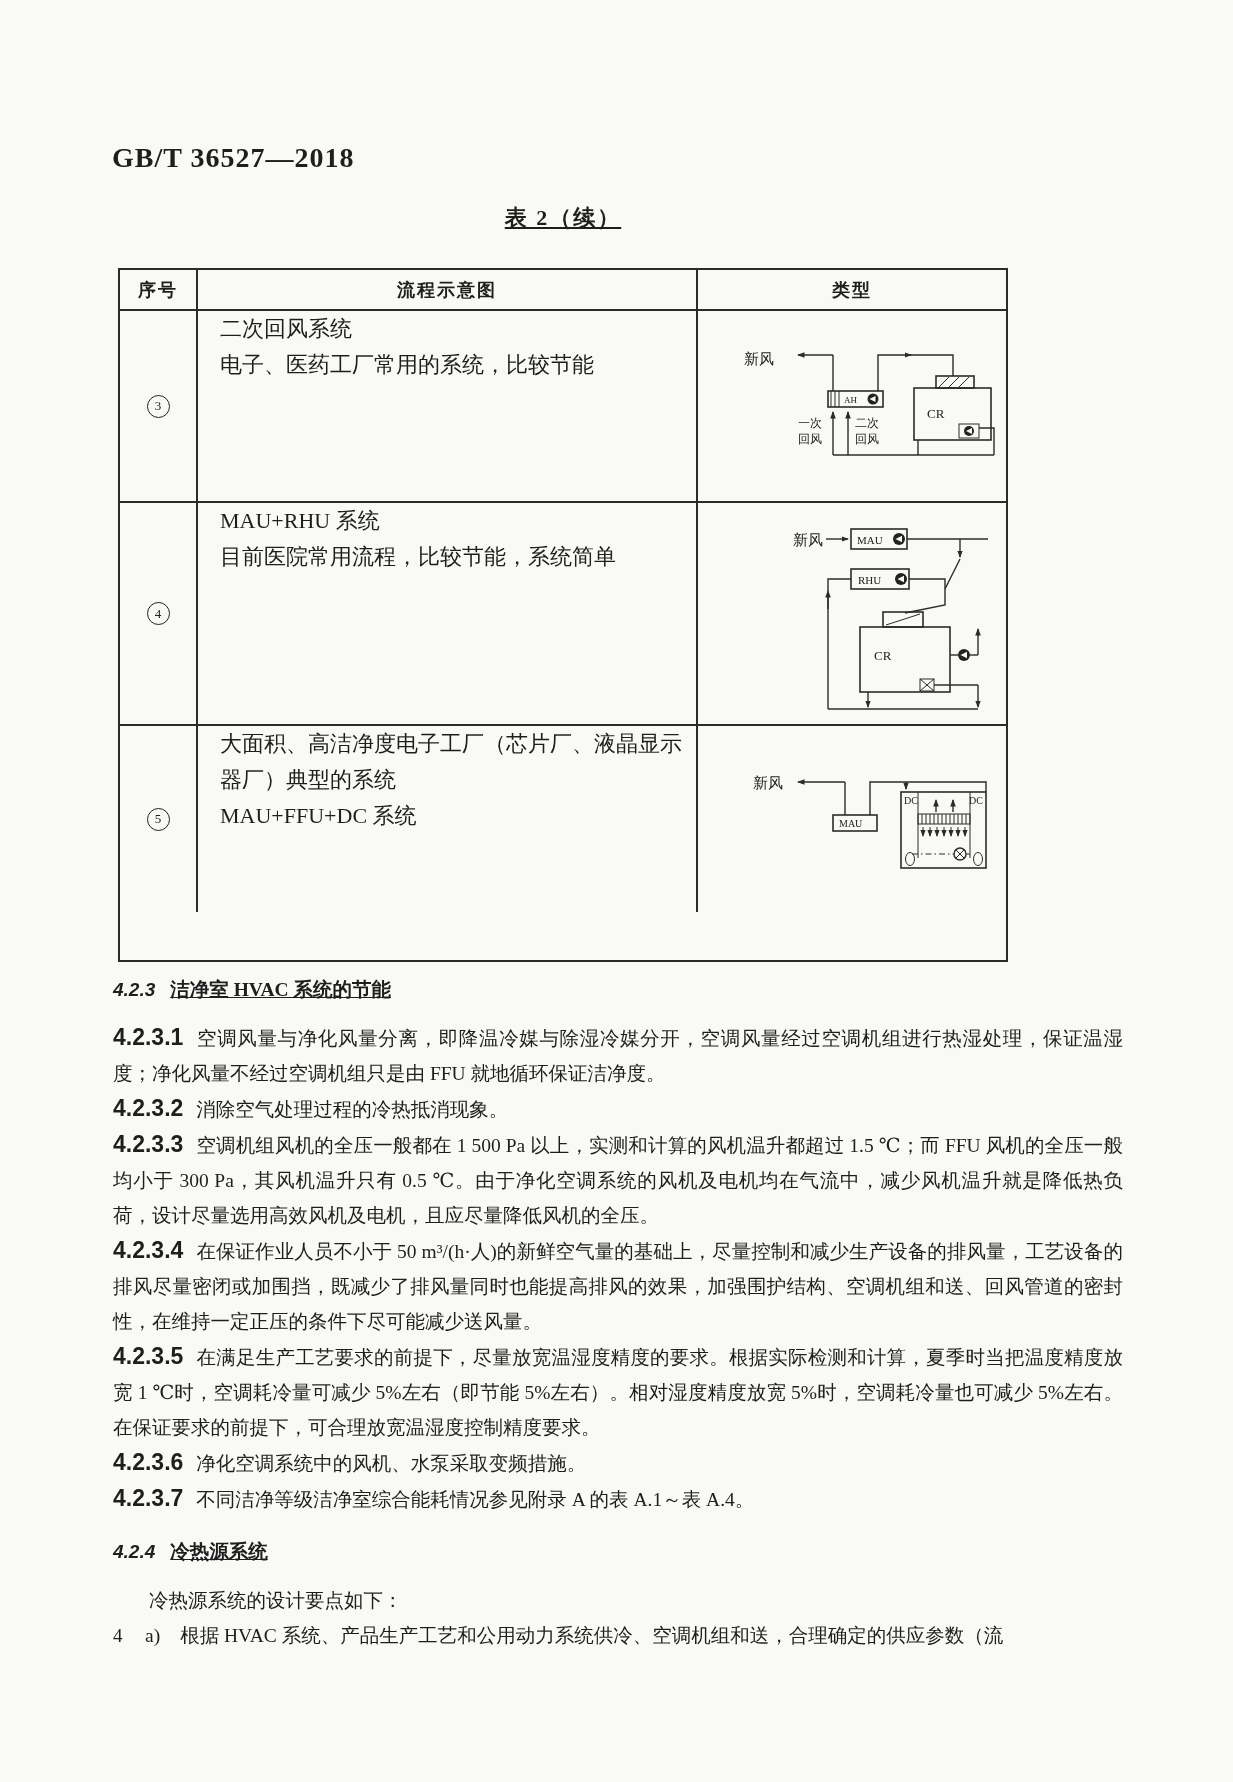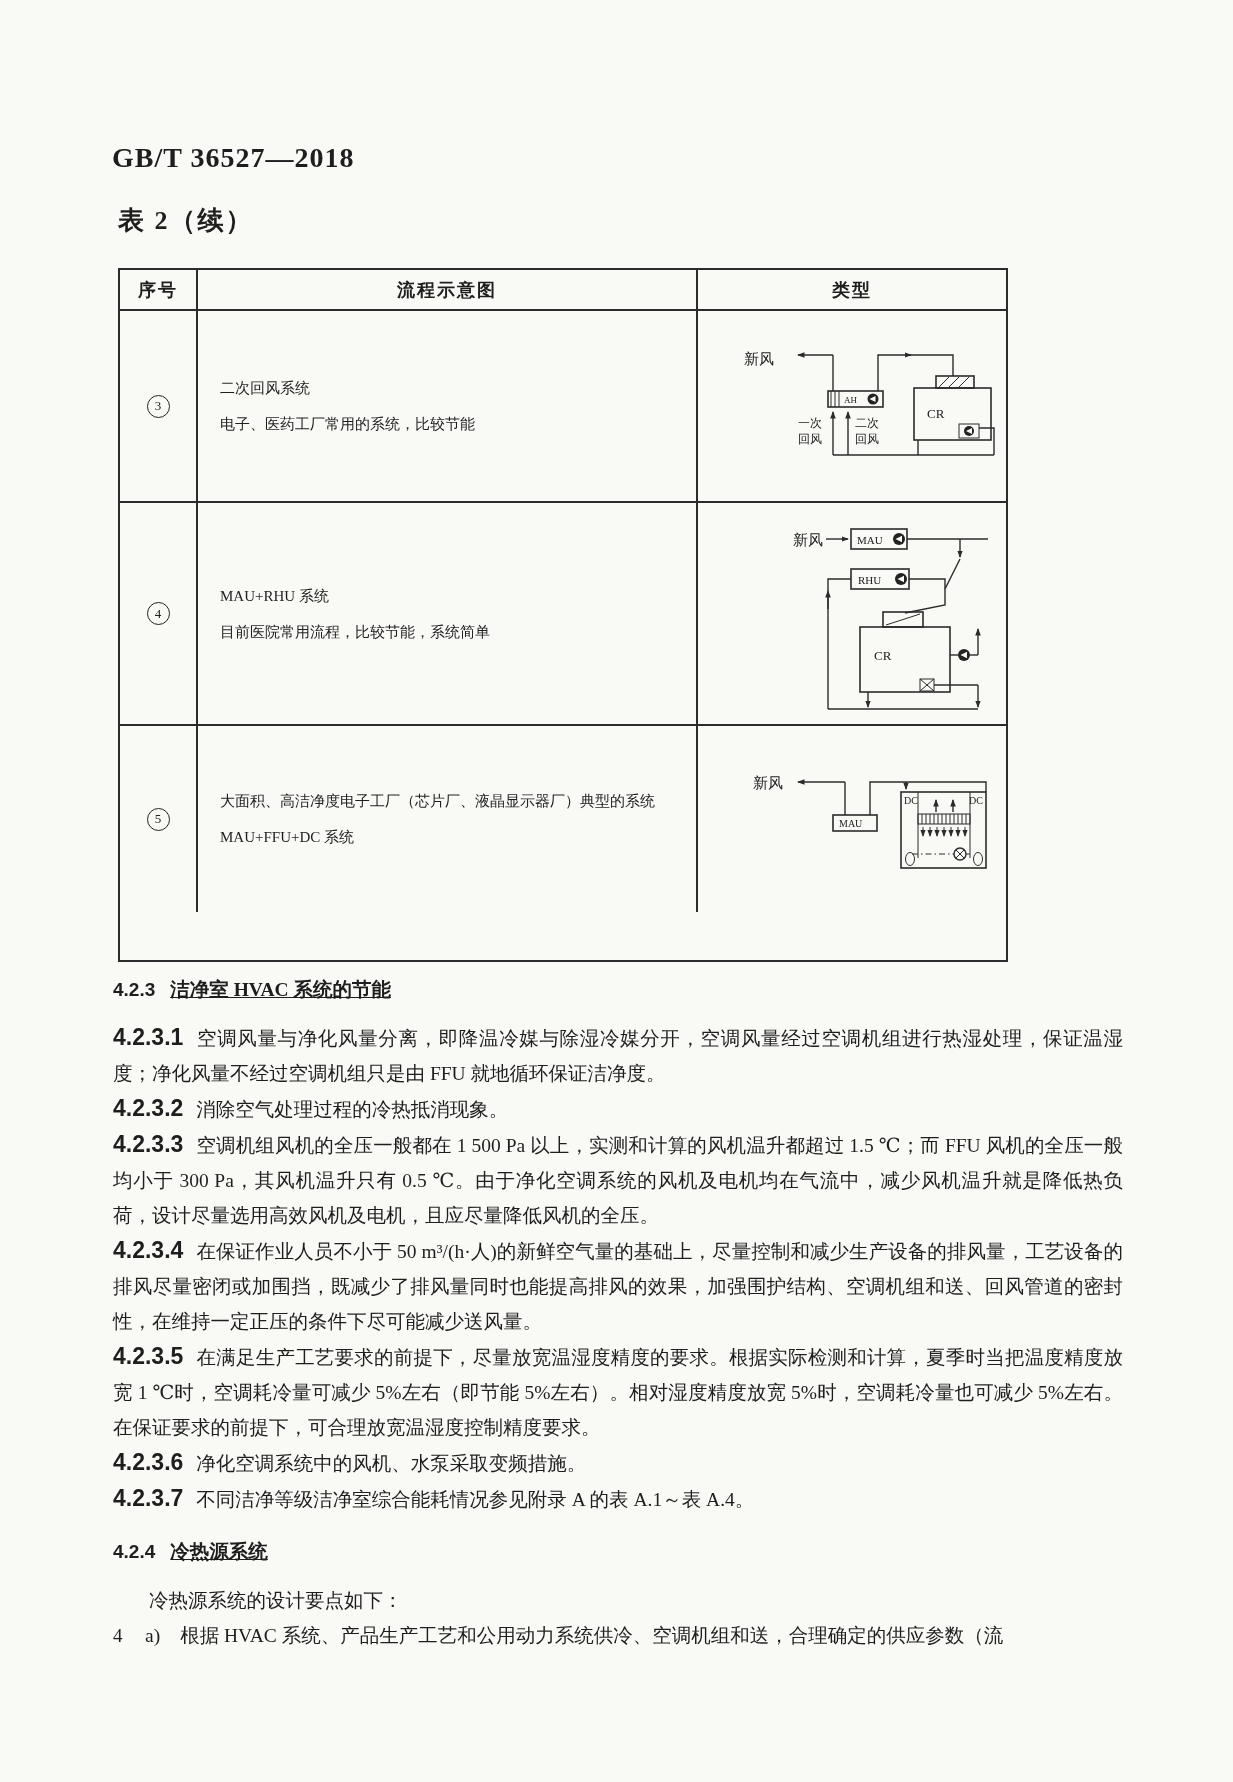--- a/index.html
+++ b/index.html
@@ -5,44 +5,44 @@
   html,body{margin:0;padding:0;}
   body{
     width:1233px;height:1782px;position:relative;
     background:#f9f9f6;
     font-family:"Liberation Serif","DejaVu Serif",serif;
     color:#1e1e1e;
   }
   .abs{position:absolute;}
   
   .doc-number{left:112px;top:142px;font-size:28px;font-weight:bold;letter-spacing:1px;}
-  .table-title{left:118px;top:203px;width:890px;text-align:left;font-size:26px;font-weight:bold;letter-spacing:2px;}
+  .table-title{left:118px;top:203px;width:890px;text-align:center;font-size:22px;font-weight:bold;letter-spacing:2px;text-decoration:underline;}
   
   .gtable{left:118px;top:268px;width:890px;height:694px;border:2.5px solid #2b2b2b;box-sizing:border-box;background:transparent;}
   .trow{display:grid;grid-template-columns:78px 500px 1fr;box-sizing:border-box;}
   .thead{height:41px;border-bottom:2.5px solid #2b2b2b;}
   .r3{height:190px;}
   .r4{height:223px;border-top:2px solid #2b2b2b;}
   .r5{height:188px;border-top:2px solid #2b2b2b;}
   .cell{box-sizing:border-box;border-right:2px solid #2b2b2b;position:relative;overflow:hidden;}
   .cell:last-child{border-right:none;}
   .hcell{display:flex;align-items:center;justify-content:center;font-size:18px;font-weight:bold;letter-spacing:2px;}
   .nocell{display:flex;align-items:center;justify-content:center;}
-  .typecell{display:flex;flex-direction:column;justify-content:center;padding:0 14px 0 22px;font-size:15px;line-height:36px;}
+  .typecell{display:flex;flex-direction:column;justify-content:flex-start;padding:0 14px 0 22px;font-size:22px;line-height:36px;}
   .circ{width:21px;height:21px;border:1.4px solid #222;border-radius:50%;display:flex;align-items:center;justify-content:center;font-size:13px;color:#222;}
   
   svg{position:absolute;}
   svg text{font-family:"Liberation Serif","DejaVu Serif",serif;fill:#222;}
   .ln{stroke:#2b2b2b;stroke-width:1.4;fill:none;}
   .thinln{stroke:#2b2b2b;stroke-width:1;fill:none;}
   .box{stroke:#2b2b2b;stroke-width:1.6;fill:none;}
   
   .content{left:113px;top:972px;width:1010px;font-size:19.5px;line-height:35px;text-align:justify;}
   .content p{margin:0;}
-  .h-num{font-weight:bold;margin-right:15px;font-family:"Liberation Sans","DejaVu Sans",sans-serif;font-size:19px;}
+  .h-num{font-weight:bold;margin-right:15px;font-family:"Liberation Sans","DejaVu Sans",sans-serif;font-size:19px;font-style:italic;}
   .h-title{font-weight:bold;text-decoration:underline;}
   .pnum{font-weight:bold;margin-right:13px;font-family:"Liberation Sans","DejaVu Sans",sans-serif;font-size:23px;}
   .heading{margin:0 0 13px 0 !important;}
   .heading2{margin:17px 0 14px 0 !important;}
   .indented{text-indent:36px;}
   .list-a{padding-left:32px;}
   .anum{margin-right:20px;}
   .page-number{left:113px;top:1625px;font-size:19px;}
 </style>
 </head>

